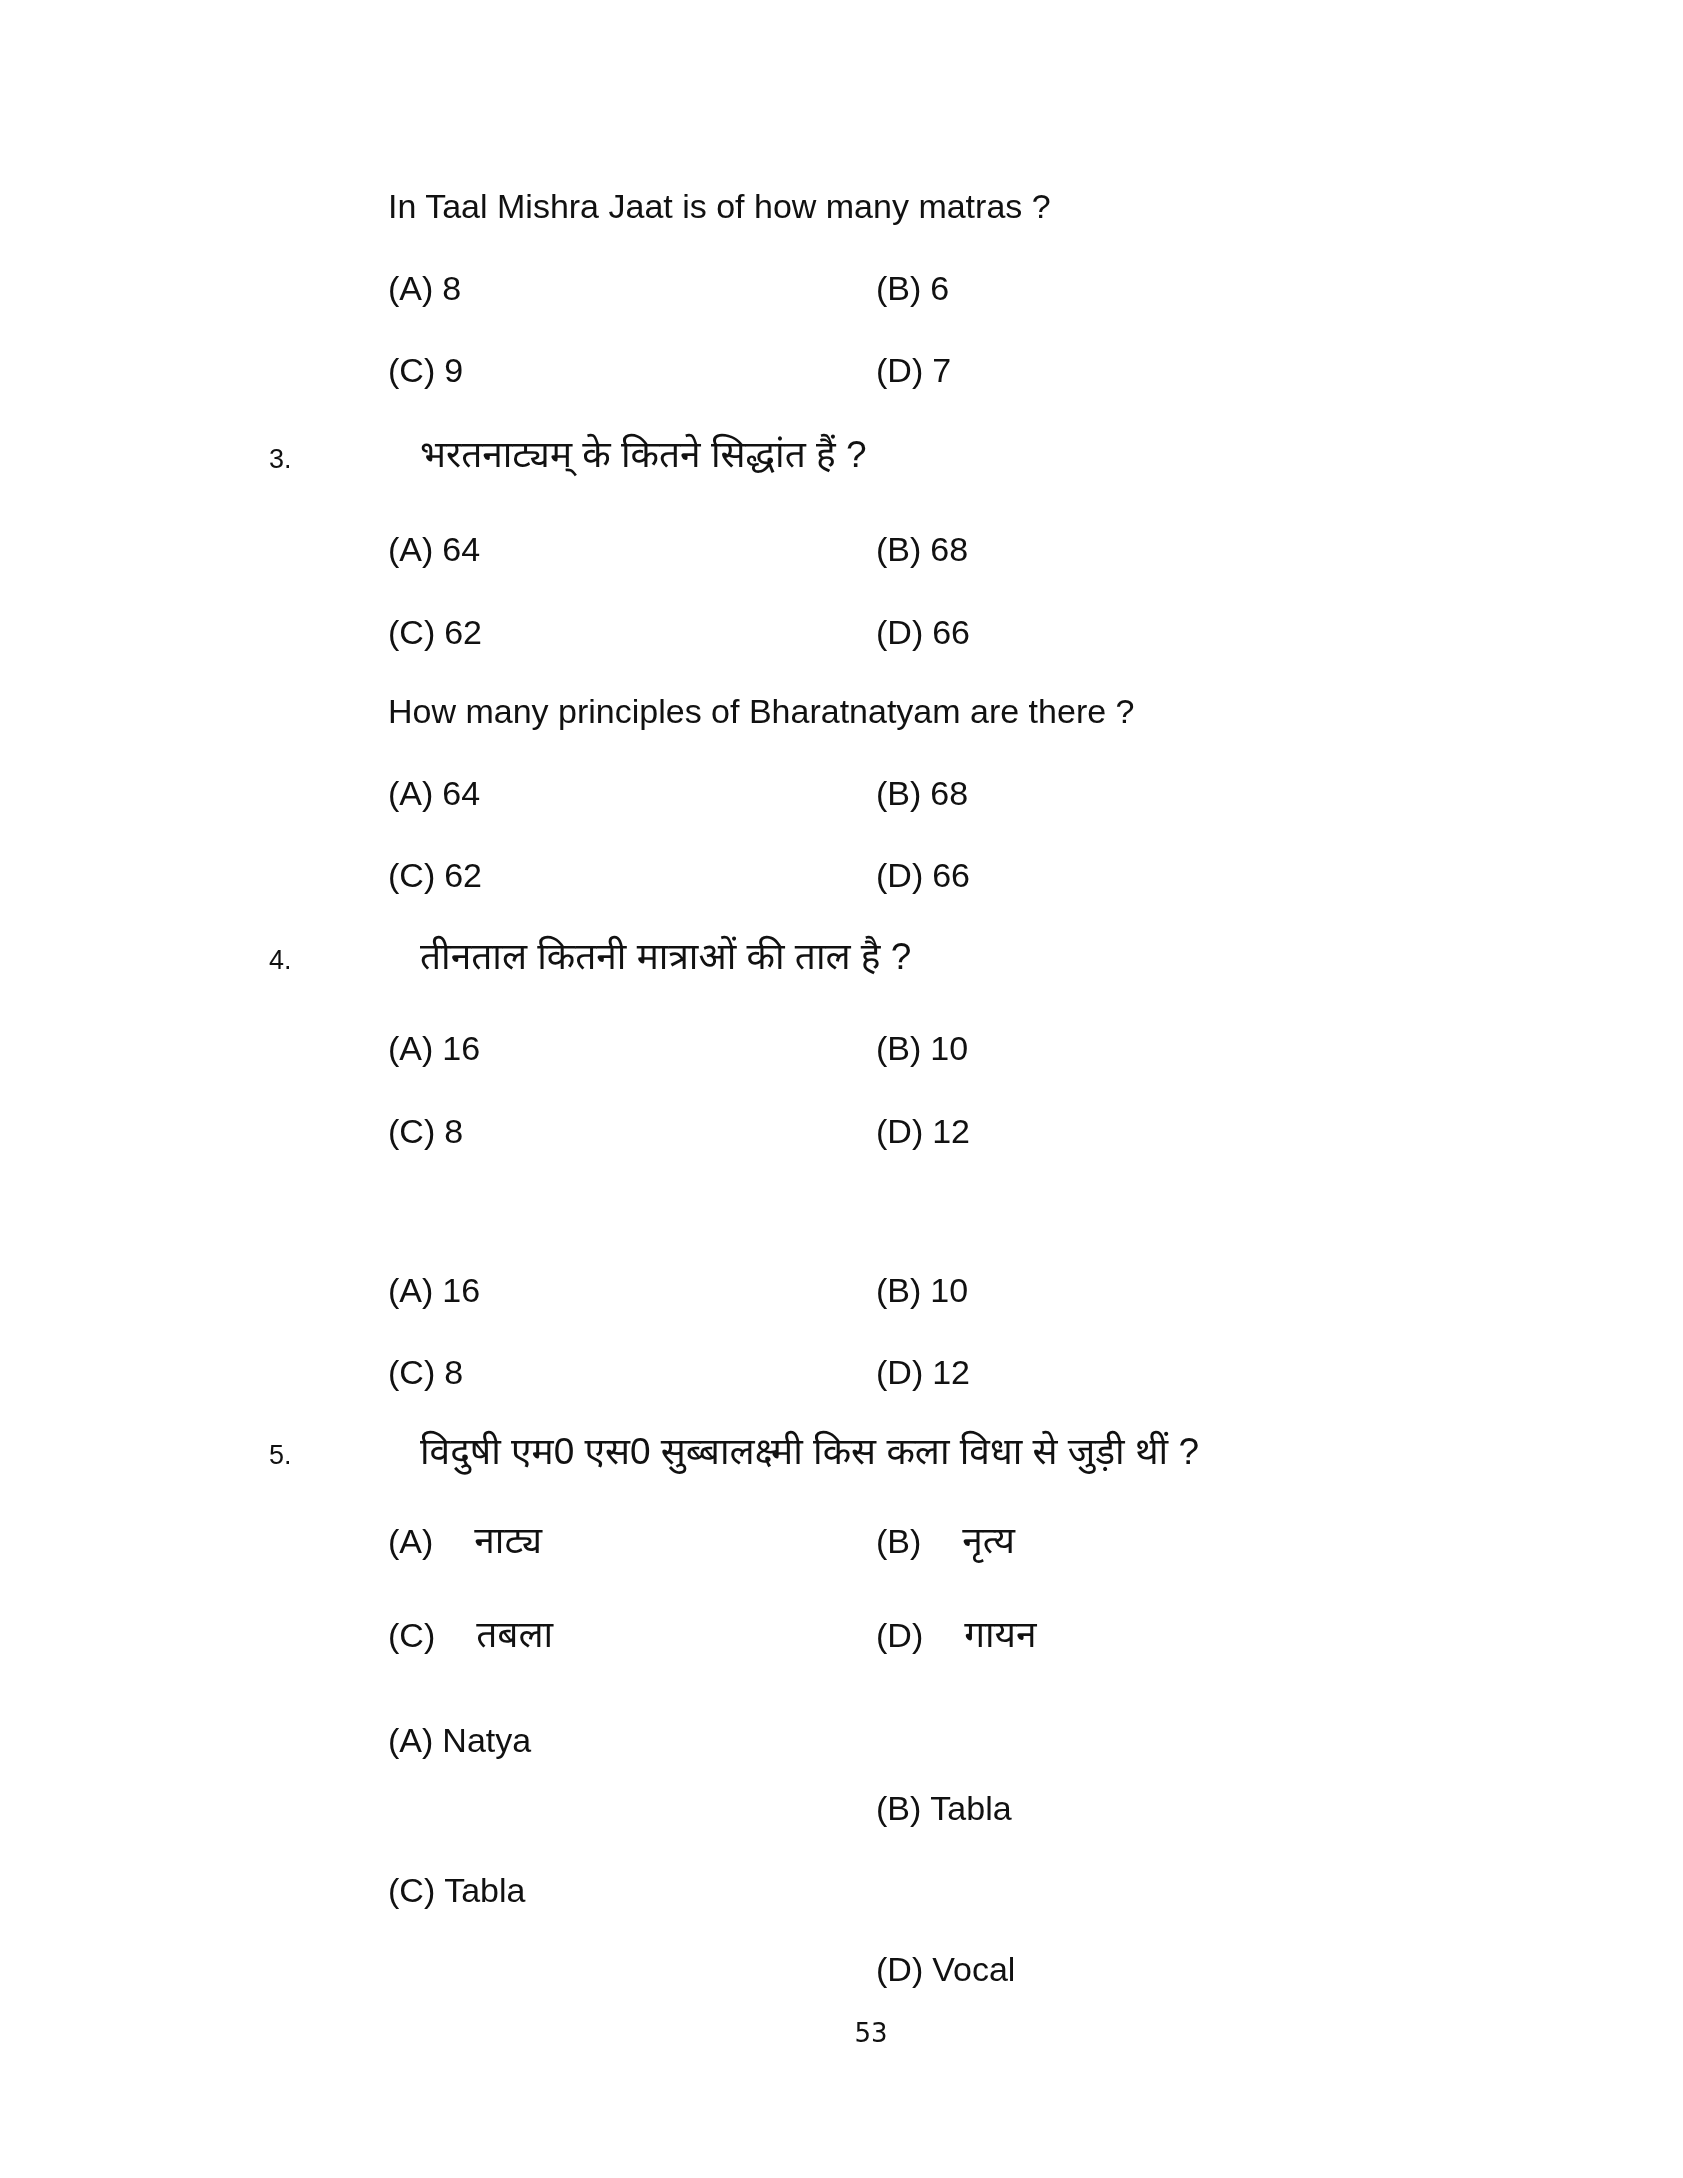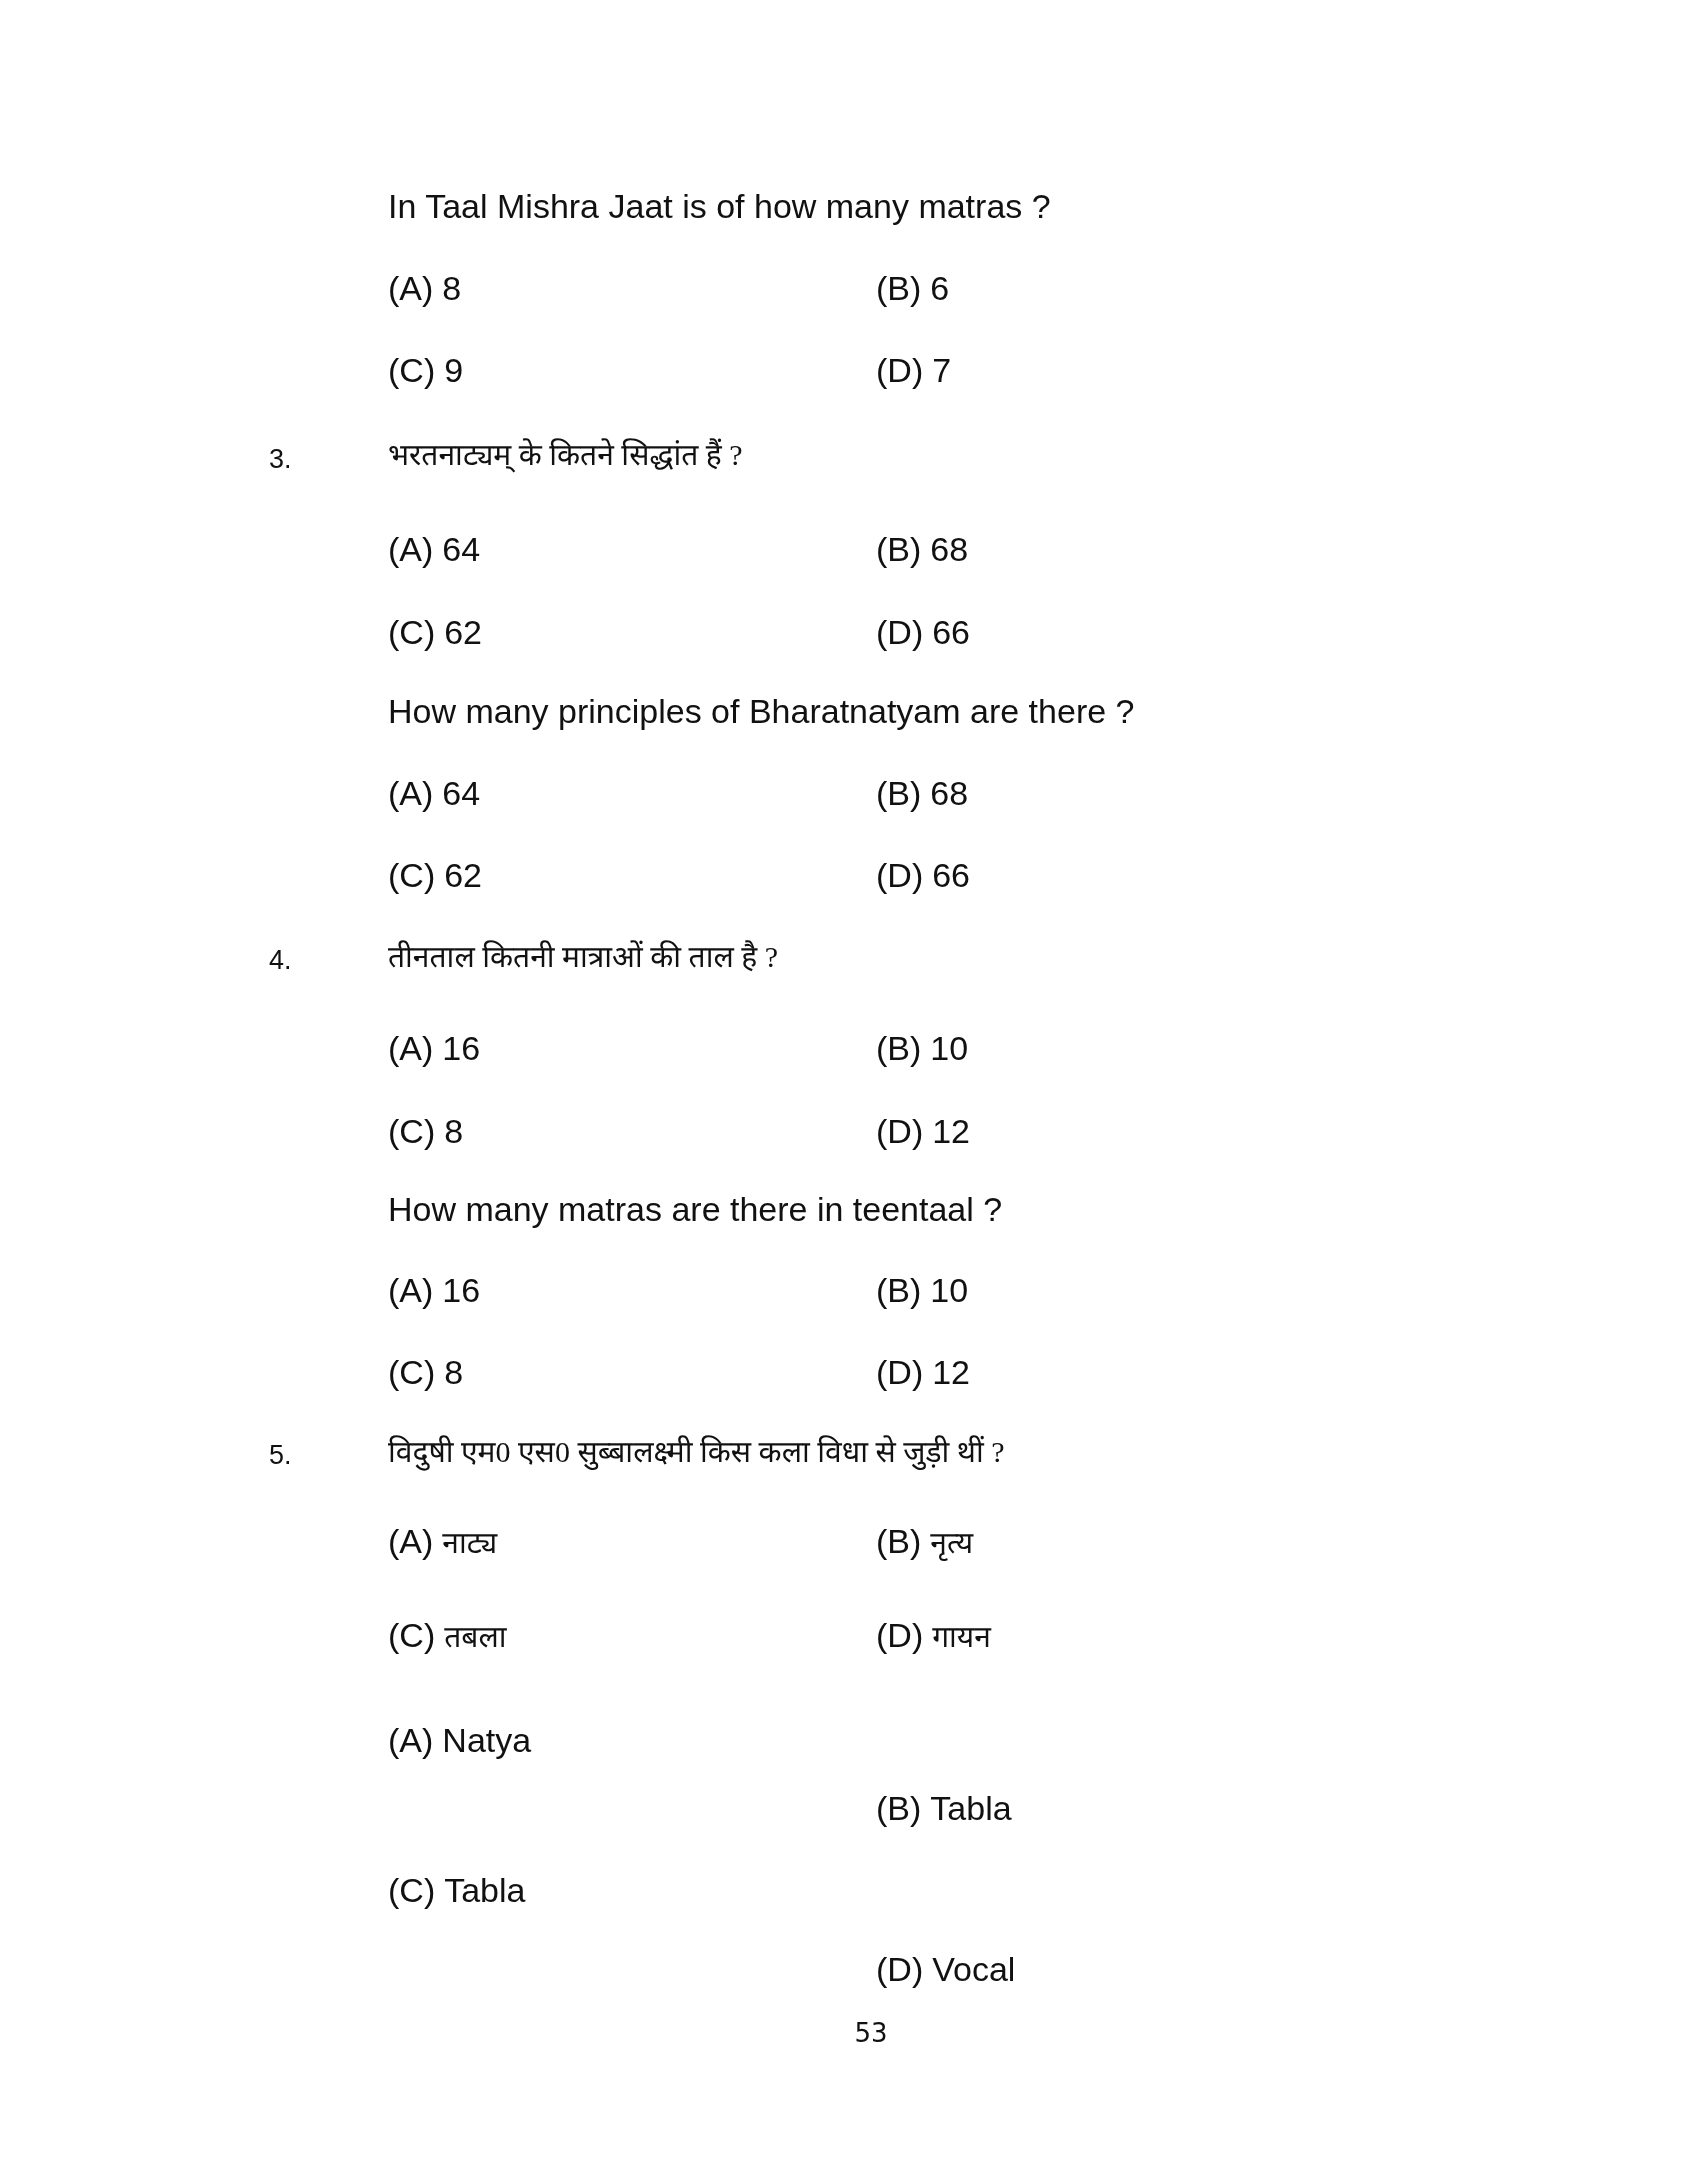--- a/index.html
+++ b/index.html
@@ -16,21 +16,21 @@
   .q-text { left: 388px; }
   .opt-a { left: 388px; }
   .opt-b { left: 876px; }
   .qnum {
     position: absolute;
     left: 269px;
     font-family: "Liberation Sans", sans-serif;
     font-size: 27px;
     line-height: 27px;
   }
-  .hi { font-family: Liberation Serif, serif; font-size: 30px; }
+  .hi { font-family: Liberation Sans, sans-serif; font-size: 37px; margin-left: 32px; }
   .page-num {
     position: absolute;
     left: 0; width: 1742px; text-align: center;
     top: 2020px;
     font-family: "DejaVu Sans", sans-serif;
     font-size: 26px;
     line-height: 26px;
   }
   .opt-label { margin-right: 9px; }
 </style>
@@ -58,21 +58,20 @@
   <div class="line opt-a" style="top:858px"><span class="opt-label">(C)</span><span>62</span></div>
   <div class="line opt-b" style="top:858px"><span class="opt-label">(D)</span><span>66</span></div>
 
   <div class="qnum" style="top:947px">4.</div>
   <div class="line q-text hi" style="top:940px">तीनताल कितनी मात्राओं की ताल है ?</div>
   <div class="line opt-a" style="top:1031px"><span class="opt-label">(A)</span><span>16</span></div>
   <div class="line opt-b" style="top:1031px"><span class="opt-label">(B)</span><span>10</span></div>
   <div class="line opt-a" style="top:1114px"><span class="opt-label">(C)</span><span>8</span></div>
   <div class="line opt-b" style="top:1114px"><span class="opt-label">(D)</span><span>12</span></div>
 
-  <div class="line q-text" style="top:1192px">How many matras are there in teentaal ?</div>
   <div class="line opt-a" style="top:1273px"><span class="opt-label">(A)</span><span>16</span></div>
   <div class="line opt-b" style="top:1273px"><span class="opt-label">(B)</span><span>10</span></div>
   <div class="line opt-a" style="top:1355px"><span class="opt-label">(C)</span><span>8</span></div>
   <div class="line opt-b" style="top:1355px"><span class="opt-label">(D)</span><span>12</span></div>
 
   <div class="qnum" style="top:1442px">5.</div>
   <div class="line q-text hi" style="top:1435px">विदुषी एम0 एस0 सुब्बालक्ष्मी किस कला विधा से जुड़ी थीं ?</div>
   <div class="line opt-a" style="top:1524px"><span class="opt-label">(A)</span><span class="hi">नाट्य</span></div>
   <div class="line opt-b" style="top:1524px"><span class="opt-label">(B)</span><span class="hi">नृत्य</span></div>
   <div class="line opt-a" style="top:1618px"><span class="opt-label">(C)</span><span class="hi">तबला</span></div>

